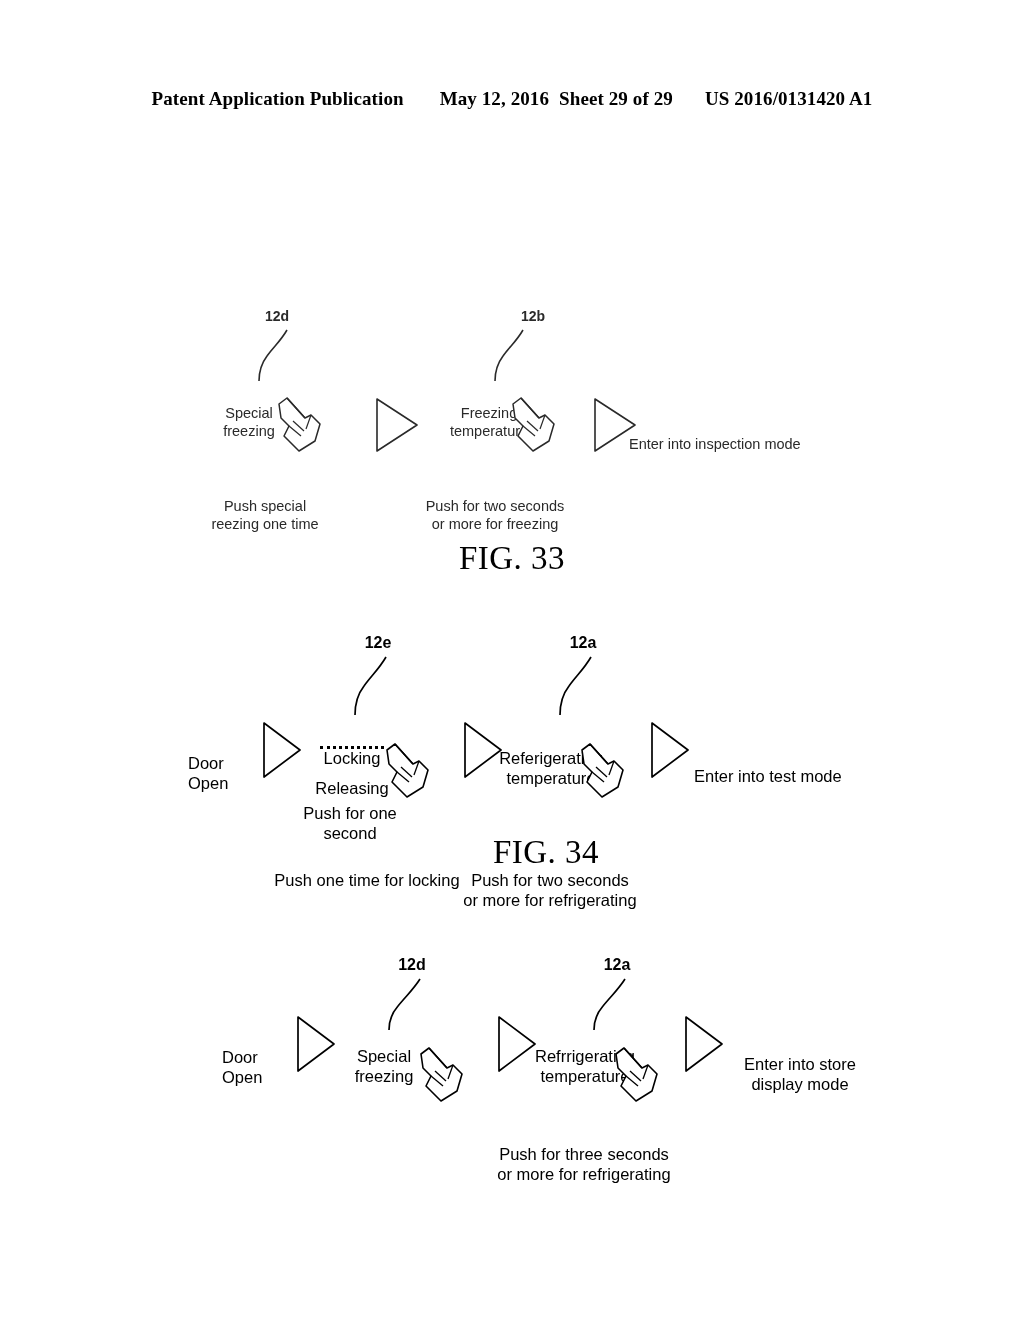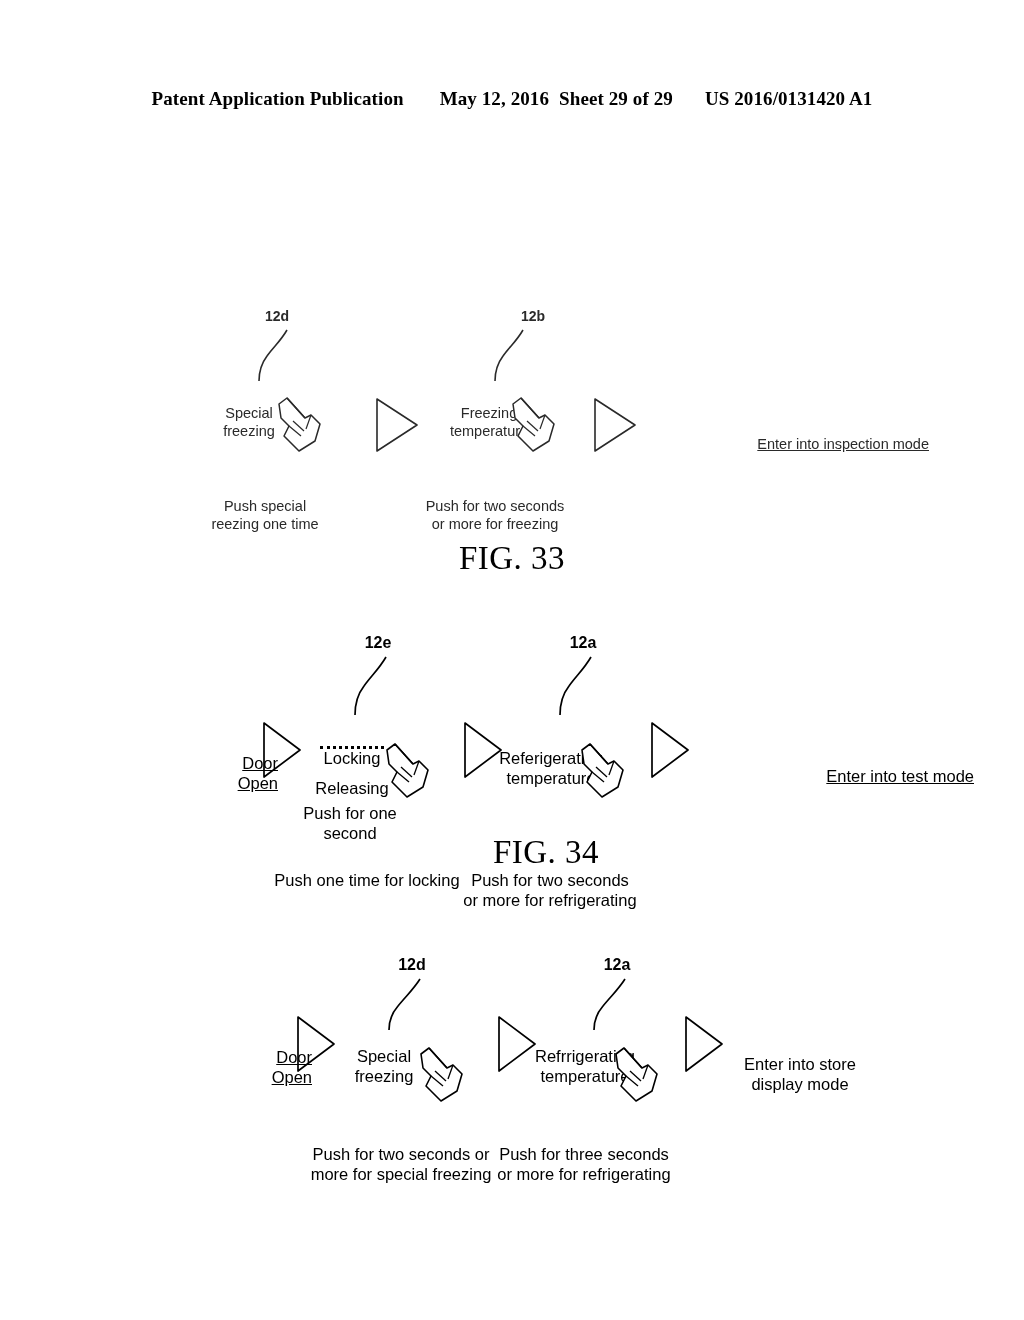--- a/index.html
+++ b/index.html
@@ -61,21 +61,21 @@
     color: #000;
     margin-top: 28px;
   }
   .ref-label {
     position: absolute;
     font-family: "Liberation Sans", sans-serif;
     font-weight: 600;
     white-space: nowrap;
   }
   .center   { text-align: center; transform: translateX(-50%); }
-  .leftal   { text-align: right; text-decoration: underline; }
+  .leftal   { text-align: left; }
 
   
   .arrow {
     position: absolute;
   }
   .arrow svg { display: block; }
 
   
   .hand {
     position: absolute;
@@ -310,22 +310,20 @@
         <g fill="#ffffff" stroke="#000" stroke-width="1.6" stroke-linejoin="round">
           <path d="M4 8 L12 2 L30 22 L36 19 L45 28 L40 45 L24 55 L9 40 L14 30 L6 22 Z"></path>
           <path d="M12 2 L30 22" fill="none"></path>
           <path d="M14 30 L26 40" fill="none" stroke-width="1.3"></path>
           <path d="M18 25 L29 35" fill="none" stroke-width="1.3"></path>
           <path d="M36 19 L31 33" fill="none" stroke-width="1.3"></path>
         </g>
       </svg>
     </div>
 
-    <div class="txt center" style="left:367px; top:245px; width:280px;">Push for two seconds or
-more for special freezing</div>
 
     <div class="arrow" style="left:462px; top:143px;">
       <svg width="42" height="60" viewBox="0 0 42 60">
         <path d="M3 3 L39 30 L3 57 Z" fill="none" stroke="#000" stroke-width="1.7" stroke-linejoin="round"></path>
       </svg>
     </div>
 
     <div class="txt center" style="left:551px; top:147px; width:170px;">Refrrigerating
 temperature</div>
 

